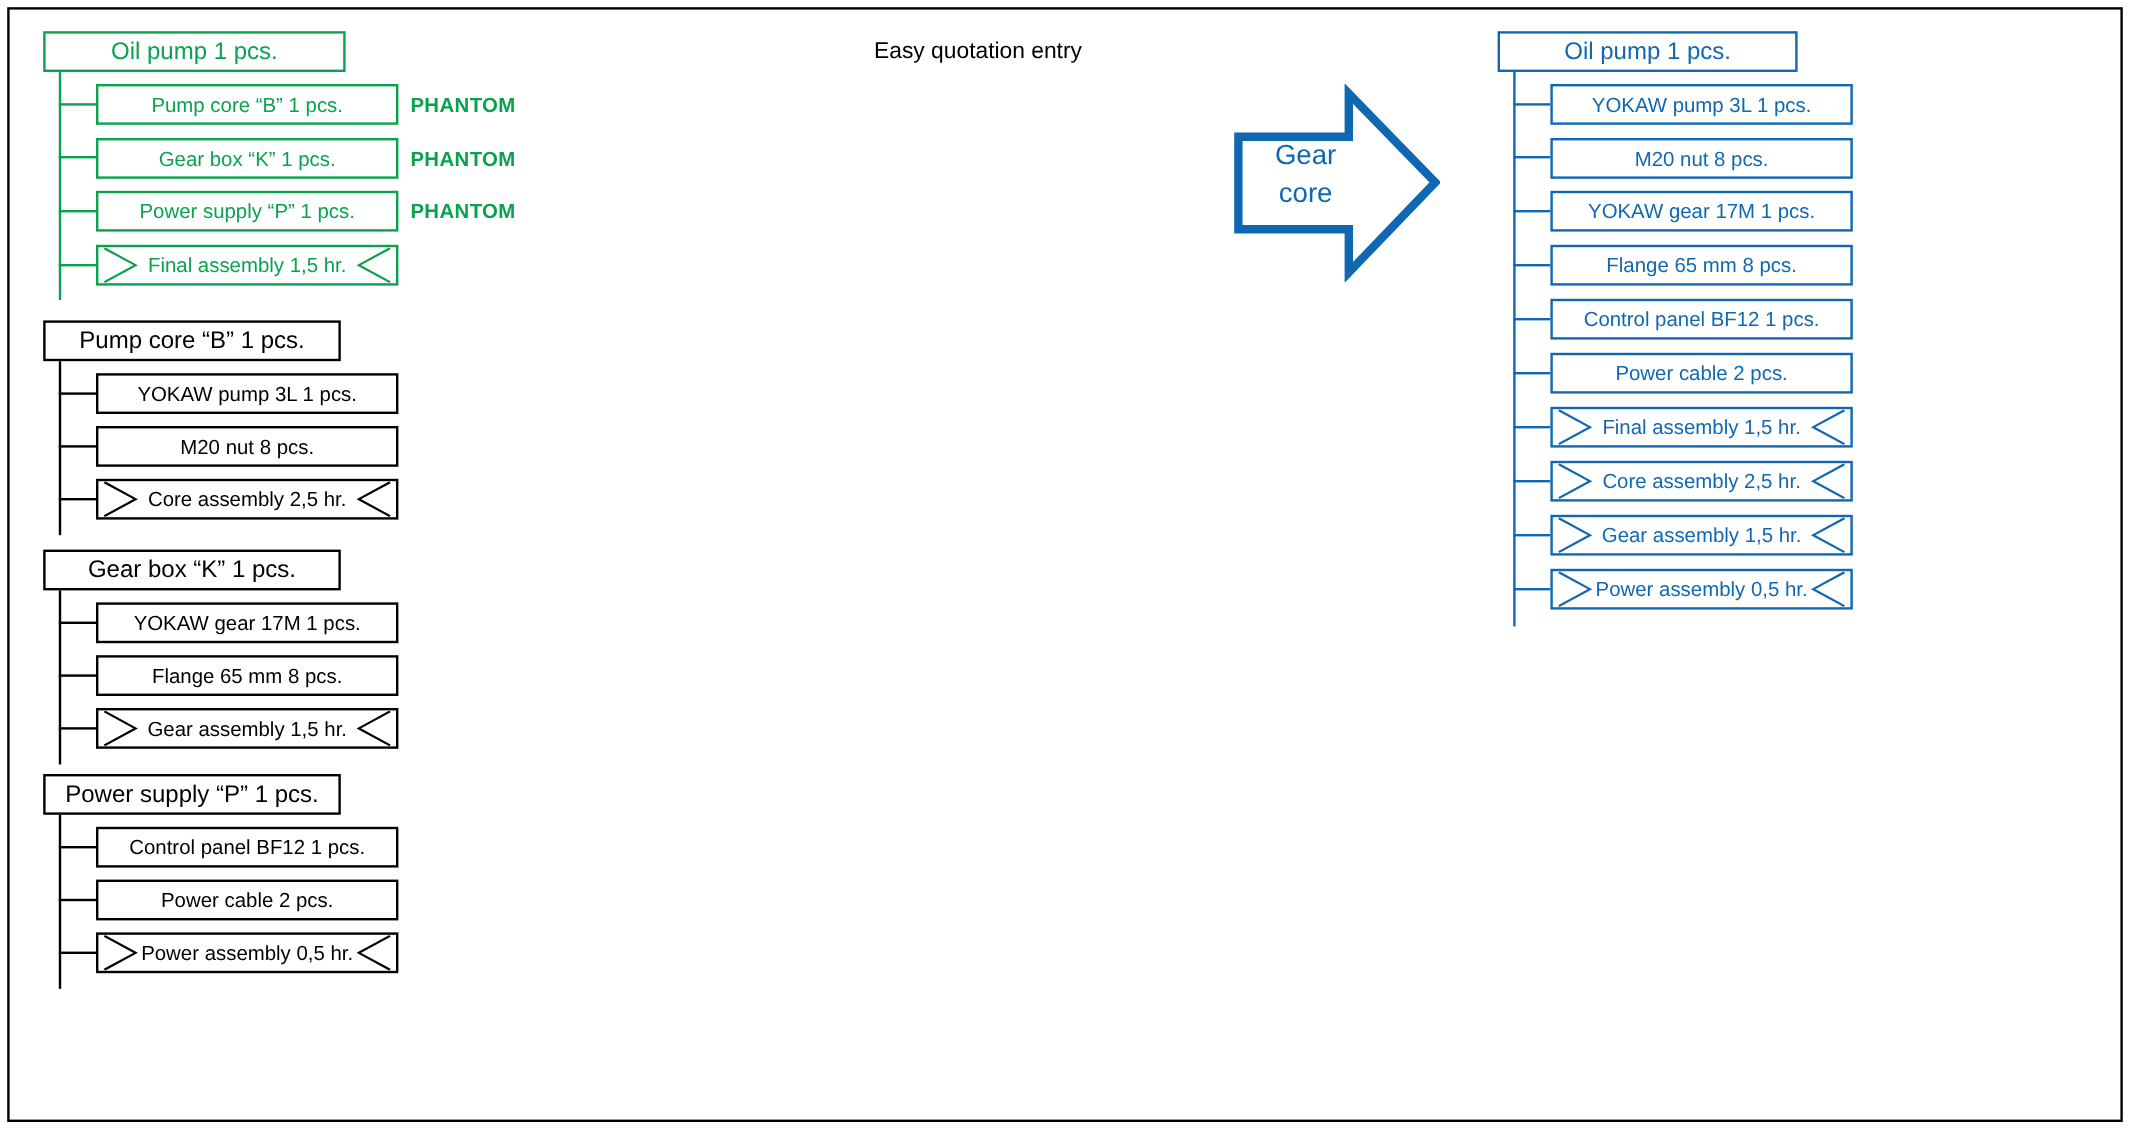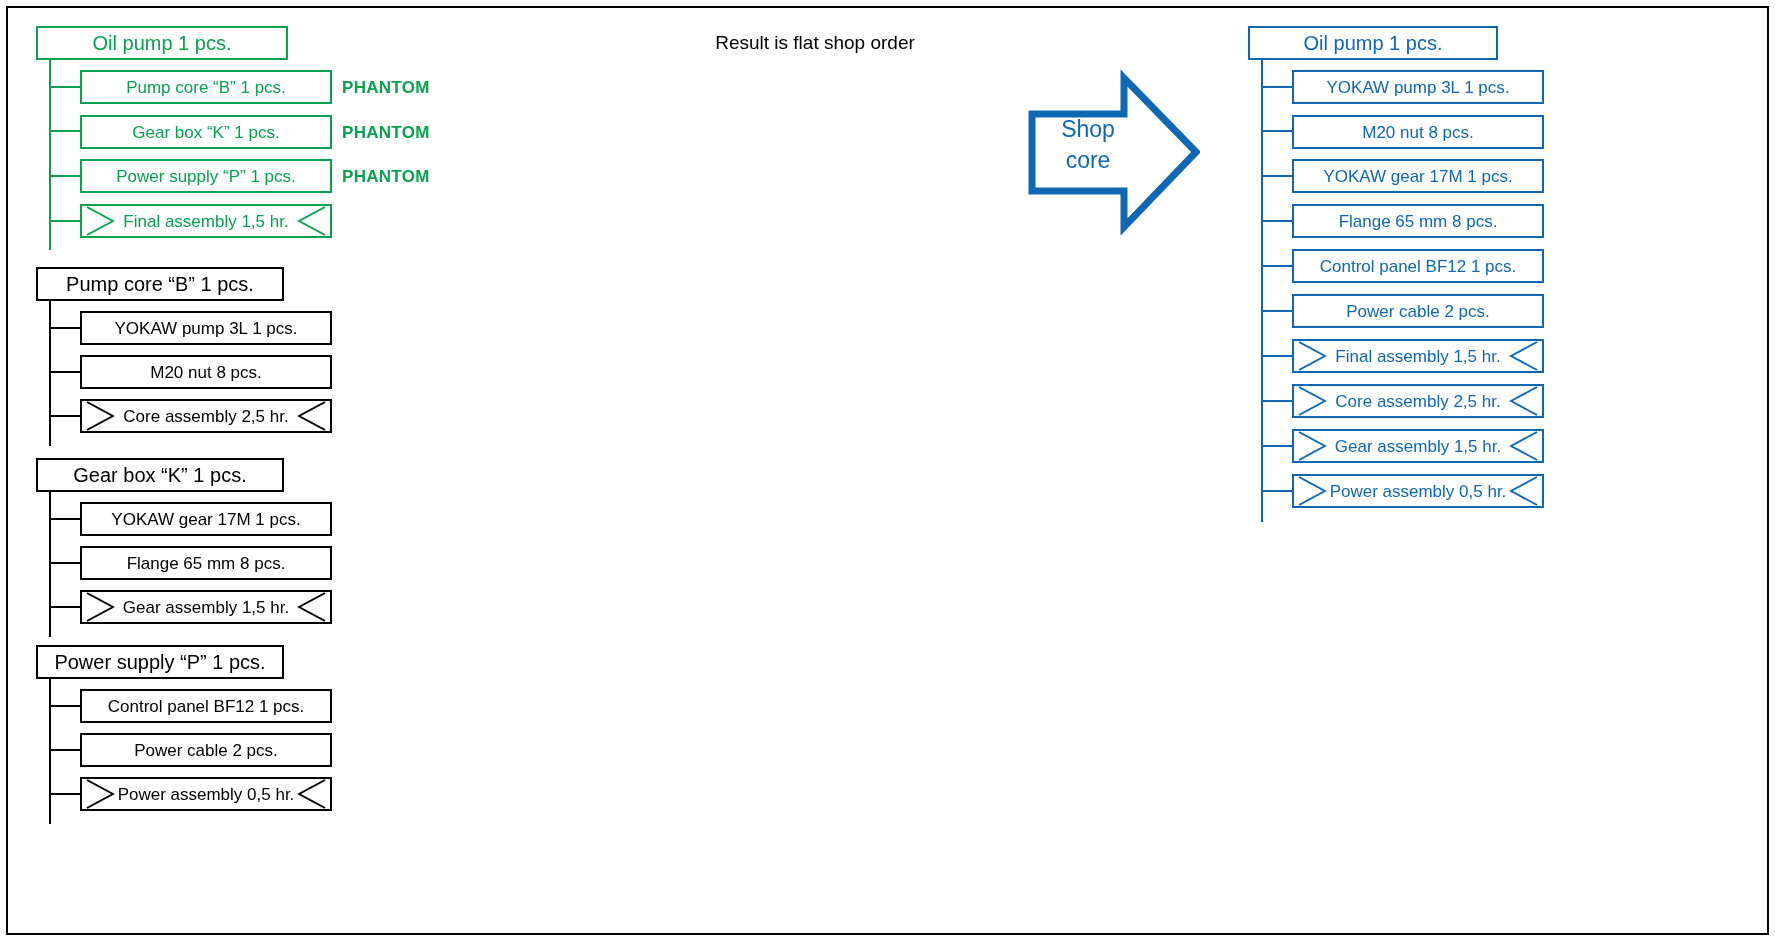--- a/index.html
+++ b/index.html
@@ -123,29 +123,29 @@
   }
 </style>
 </head>
 <body>
 
 <div id="canvas">
 
   <div id="page-frame"></div>
 
   <div id="heading">
-    <div class="h-sub">Result is flat shop order</div>
+    <div class="h-sub">Easy quotation entry</div>
   </div>
 
   <div id="shop-arrow">
     <svg viewBox="0 0 172 165" preserveAspectRatio="none">
       <polygon points="4,44 96,44 96,8 168,82 96,157 96,121 4,121" fill="#ffffff" stroke="#1068B3" stroke-width="7" stroke-linejoin="miter"></polygon>
     </svg>
     <div class="arrow-text">
-      <div>Shop</div>
+      <div>Gear</div>
       <div>core</div>
     </div>
   </div>
 
   <div class="bom-block green" id="tree-quotation" style="left:36px; top:26px; width:480px; height:220px;">
 
     <div class="node parent" style="left:0px; top:0px; width:252px; height:34px;">
       <span class="label">Oil pump 1 pcs.</span>
     </div>
 

